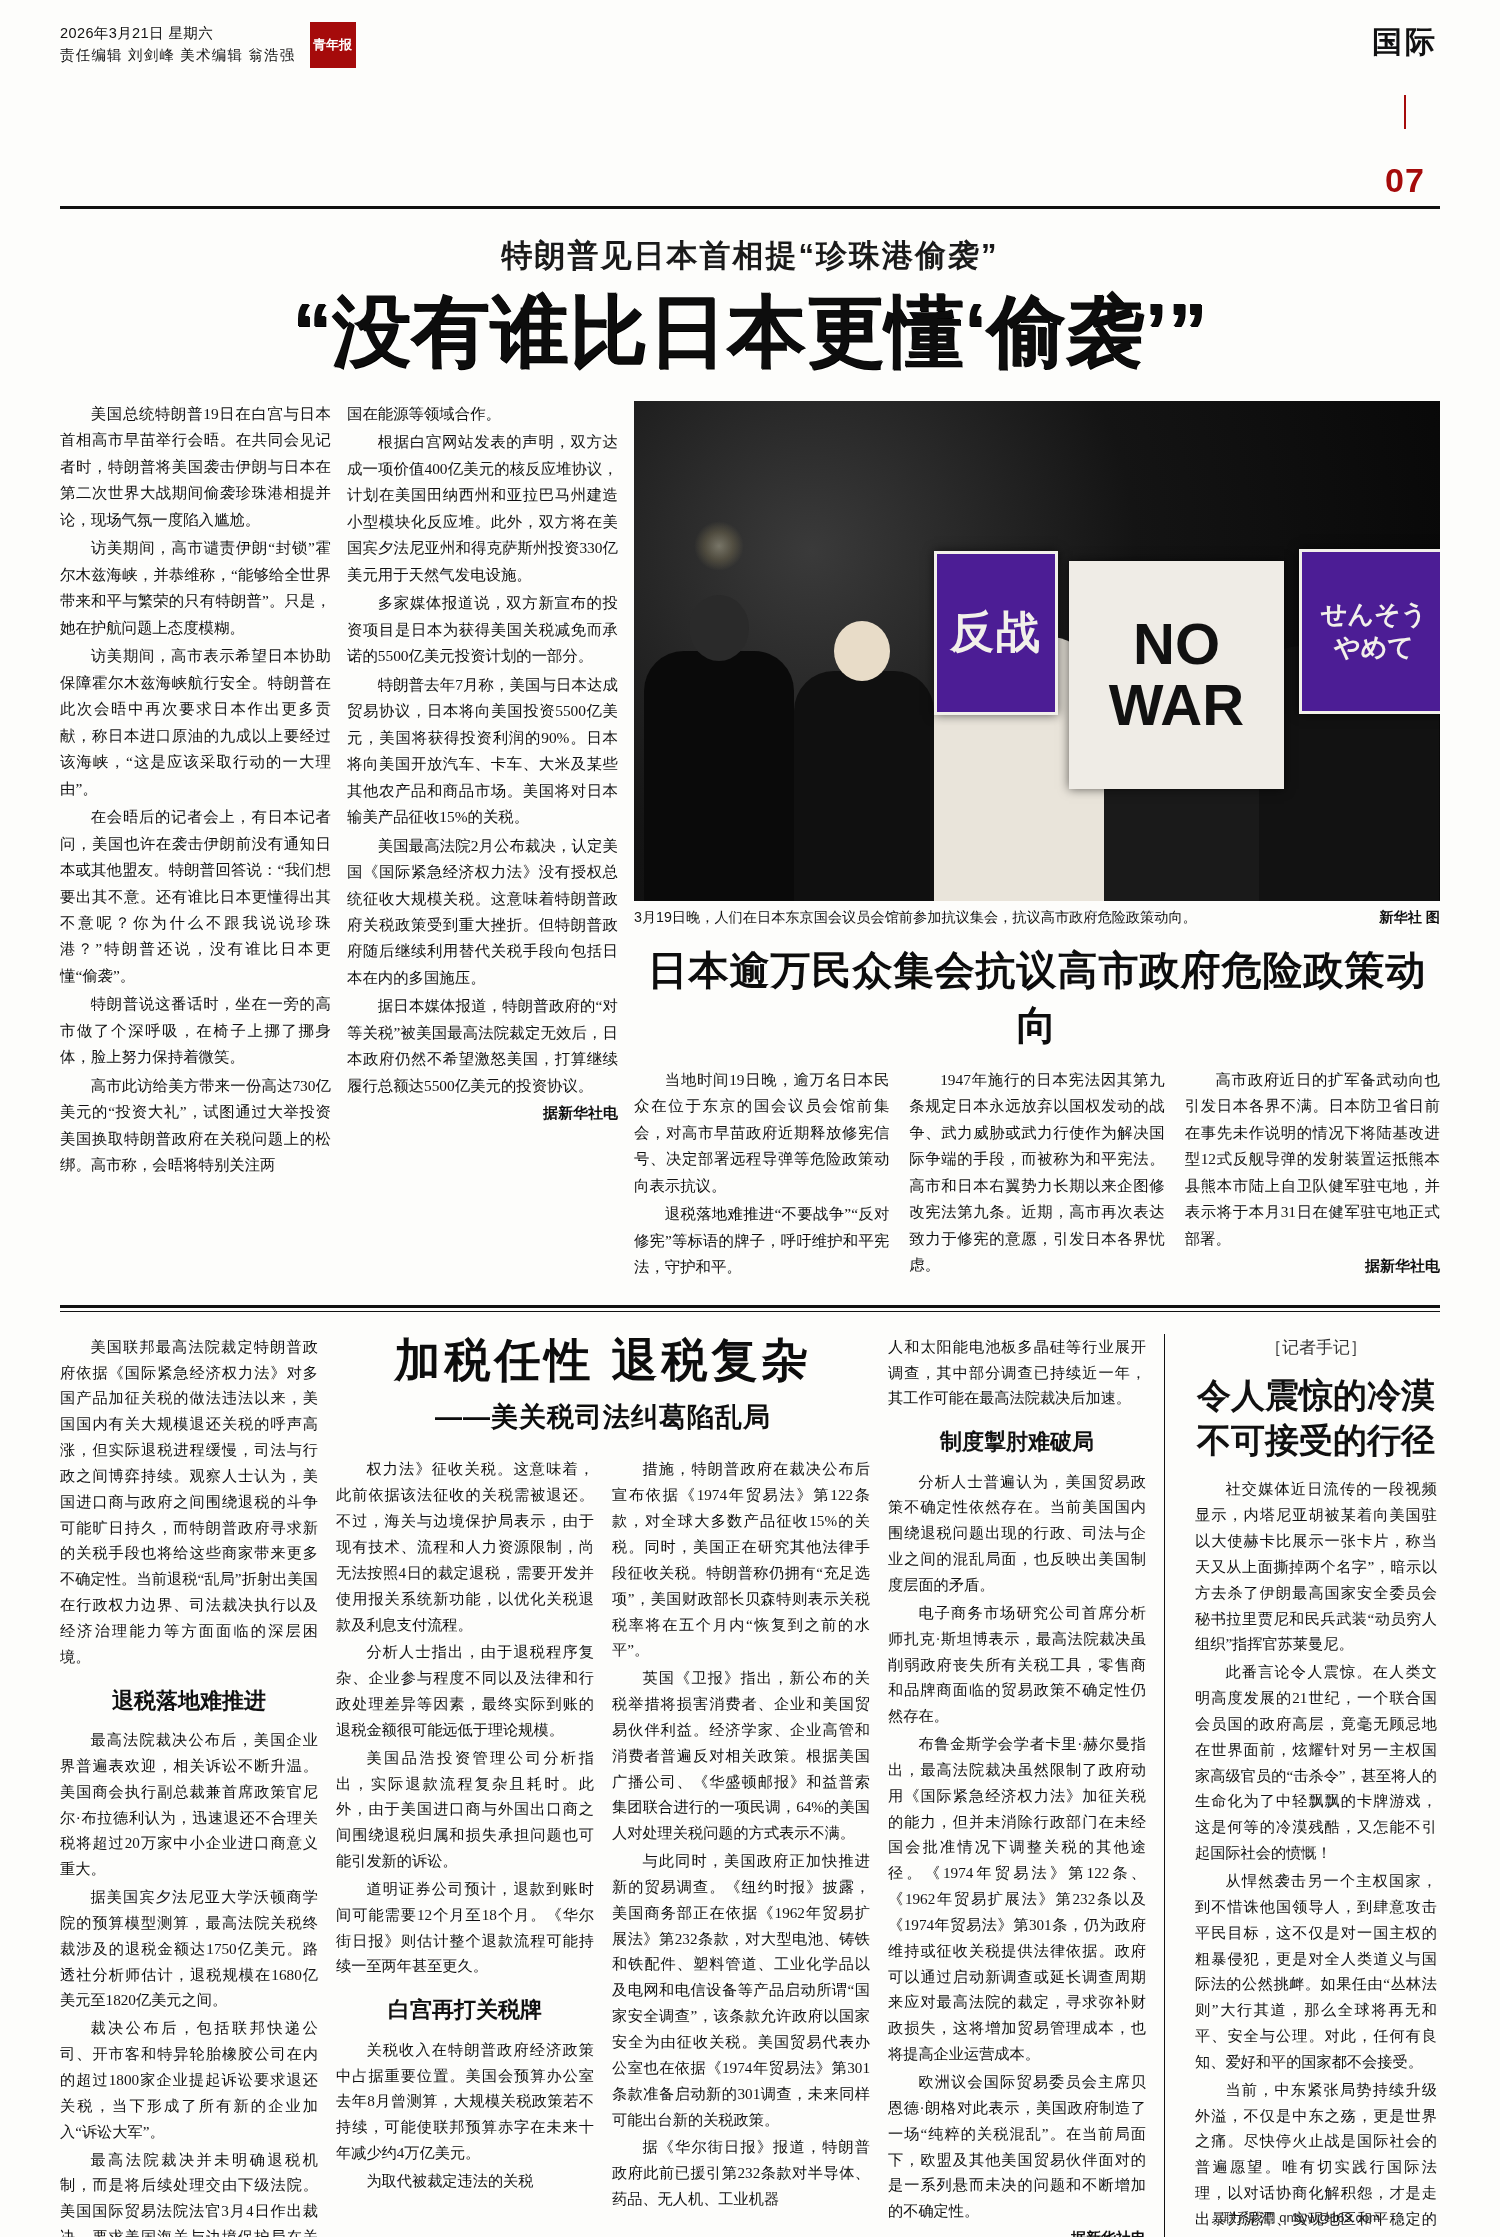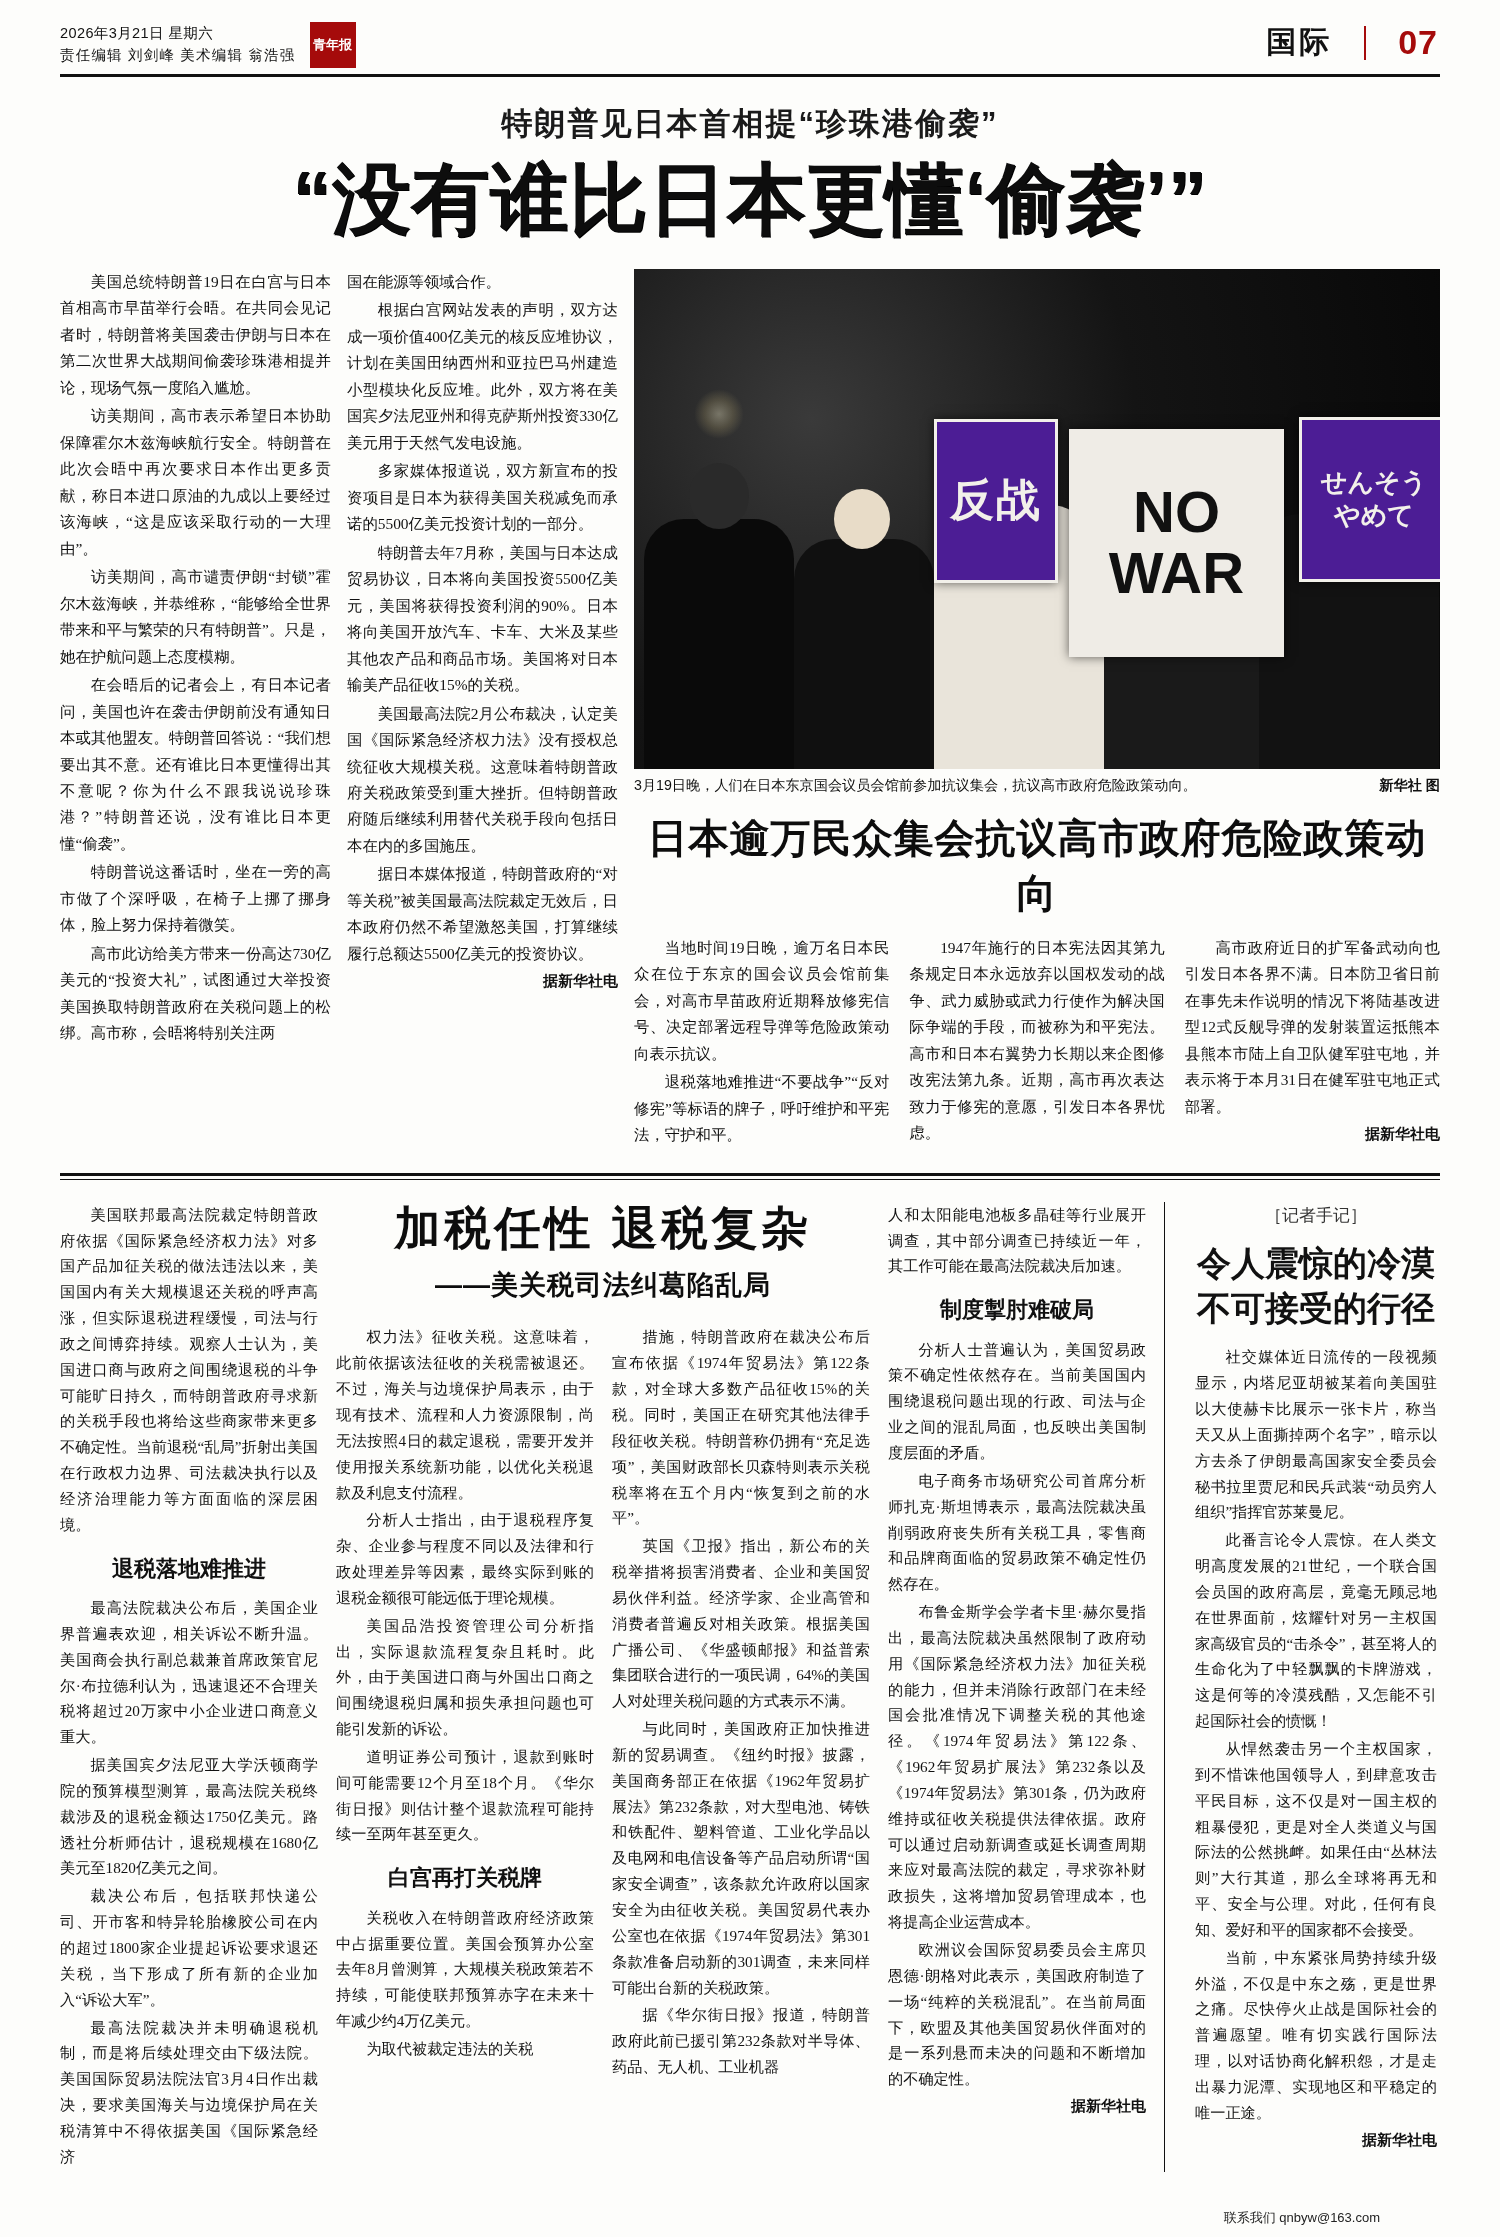--- a/index.html
+++ b/index.html
@@ -14,21 +14,21 @@
   .masthead{display:flex;align-items:flex-start;justify-content:space-between;
     padding-top:22px;}
   .mast-left{display:flex;align-items:flex-start;gap:14px;}
   .mast-lines{font-size:14.5px;line-height:1.55;color:#111;
     font-family:"Liberation Sans","DejaVu Sans",sans-serif;letter-spacing:.4px;}
   .mast-lines .l2{letter-spacing:1.2px;}
   .logo-box{width:46px;height:46px;background:#a50b0b;color:#fff;
     display:flex;align-items:center;justify-content:center;font-size:13px;
     line-height:1.05;text-align:center;font-family:"Liberation Sans",sans-serif;
     font-weight:bold;letter-spacing:0;}
-  .mast-right{display:flex;align-items:center;gap:32px;padding-right:2px;}
+  .mast-right{display:flex;align-items:center;gap:32px;padding-right:2px;flex-direction:column;}
   .sec-name{font-size:30px;font-weight:bold;letter-spacing:3px;color:#111;
     font-family:"Liberation Sans","DejaVu Sans",sans-serif;}
   .sec-sep{width:2px;height:34px;background:#a50b0b;}
   .sec-num{font-size:34px;font-weight:bold;color:#a50b0b;
     font-family:"Liberation Sans","DejaVu Sans",sans-serif;letter-spacing:1px;}
   .mast-rule{height:3px;background:#111;margin-top:6px;}
 
   
   .kicker{text-align:center;font-size:31px;font-weight:bold;color:#1a1a1a;
     letter-spacing:2px;margin-top:26px;
@@ -123,22 +123,22 @@
   </div>
   <div class="mast-rule"></div>
 
   <div class="kicker">特朗普见日本首相提“珍珠港偷袭”</div>
   <div class="headline">“没有谁比日本更懂‘偷袭’”</div>
 
   <div class="top-wrap">
 
     <div class="col c1">
       <p>美国总统特朗普19日在白宫与日本首相高市早苗举行会晤。在共同会见记者时，特朗普将美国袭击伊朗与日本在第二次世界大战期间偷袭珍珠港相提并论，现场气氛一度陷入尴尬。</p>
+      <p>访美期间，高市谴责伊朗“封锁”霍尔木兹海峡，并恭维称，“能够给全世界带来和平与繁荣的只有特朗普”。只是，她在护航问题上态度模糊。</p>
       <p>访美期间，高市表示希望日本协助保障霍尔木兹海峡航行安全。特朗普在此次会晤中再次要求日本作出更多贡献，称日本进口原油的九成以上要经过该海峡，“这是应该采取行动的一大理由”。</p>
-      <p>访美期间，高市谴责伊朗“封锁”霍尔木兹海峡，并恭维称，“能够给全世界带来和平与繁荣的只有特朗普”。只是，她在护航问题上态度模糊。</p>
       <p>在会晤后的记者会上，有日本记者问，美国也许在袭击伊朗前没有通知日本或其他盟友。特朗普回答说：“我们想要出其不意。还有谁比日本更懂得出其不意呢？你为什么不跟我说说珍珠港？”特朗普还说，没有谁比日本更懂“偷袭”。</p>
       <p>特朗普说这番话时，坐在一旁的高市做了个深呼吸，在椅子上挪了挪身体，脸上努力保持着微笑。</p>
       <p>高市此访给美方带来一份高达730亿美元的“投资大礼”，试图通过大举投资美国换取特朗普政府在关税问题上的松绑。高市称，会晤将特别关注两</p>
     </div>
 
     <div class="col c2">
       <p style="text-indent:0">国在能源等领域合作。</p>
       <p>根据白宫网站发表的声明，双方达成一项价值400亿美元的核反应堆协议，计划在美国田纳西州和亚拉巴马州建造小型模块化反应堆。此外，双方将在美国宾夕法尼亚州和得克萨斯州投资330亿美元用于天然气发电设施。</p>
       <p>多家媒体报道说，双方新宣布的投资项目是日本为获得美国关税减免而承诺的5500亿美元投资计划的一部分。</p>
       <p>特朗普去年7月称，美国与日本达成贸易协议，日本将向美国投资5500亿美元，美国将获得投资利润的90%。日本将向美国开放汽车、卡车、大米及某些其他农产品和商品市场。美国将对日本输美产品征收15%的关税。</p>

